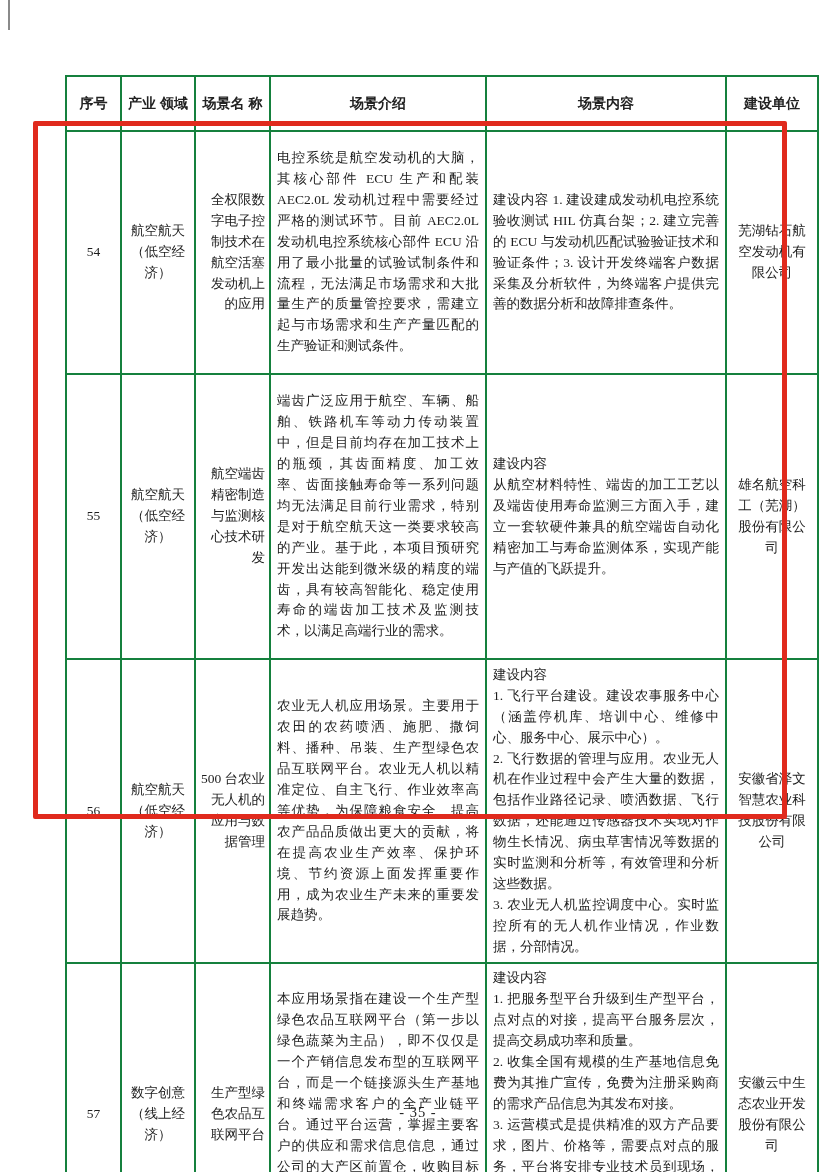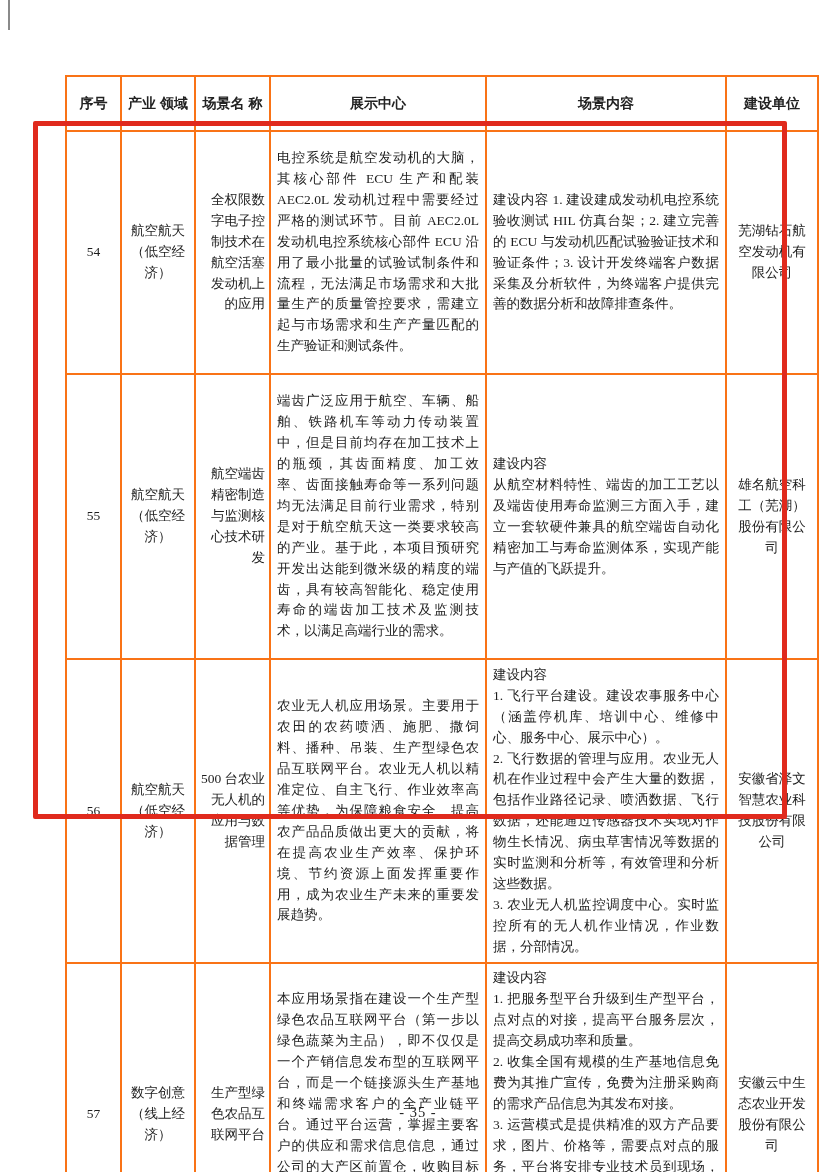--- a/index.html
+++ b/index.html
@@ -11,21 +11,21 @@
   }
   .page-edge-line {
     position:absolute; left:8px; top:0; width:2px; height:30px;
     background:#8a8a8a;
   }
   table.doc-table {
     position:absolute; left:65px; top:75px;
     border-collapse:collapse; table-layout:fixed;
   }
   .doc-table th, .doc-table td {
-    border:2px solid #f97316;
+    border:2px solid #15803d;
     vertical-align:middle;
     font-size:13.5px;
     line-height:1.55;
     overflow:hidden;
   }
   .doc-table th {
     font-family:"Liberation Sans","DejaVu Sans",sans-serif;
     font-weight:bold; font-size:14px;
     text-align:center; height:49px; padding:2px 3px;
     color:#222;
@@ -61,21 +61,21 @@
 <div class="page-edge-line"></div>
 
 <table class="doc-table">
   <thead>
     <tr>
       <th class="c-no">序号</th>
       <th class="c-field">产业
 领域</th>
       <th class="c-name">场景名
 称</th>
-      <th class="c-intro">展示中心</th>
+      <th class="c-intro">场景介绍</th>
       <th class="c-content">场景内容</th>
       <th class="c-unit">建设单位</th>
     </tr>
   </thead>
   <tbody>
     <tr class="r54">
       <td class="c-no">54</td>
       <td class="c-field">航空航天（低空经济）</td>
       <td class="c-name">全权限数字电子控制技术在航空活塞发动机上的应用</td>
       <td class="c-intro">电控系统是航空发动机的大脑，其核心部件 ECU 生产和配装 AEC2.0L 发动机过程中需要经过严格的测试环节。目前 AEC2.0L 发动机电控系统核心部件 ECU 沿用了最小批量的试验试制条件和流程，无法满足市场需求和大批量生产的质量管控要求，需建立起与市场需求和生产产量匹配的生产验证和测试条件。</td>

